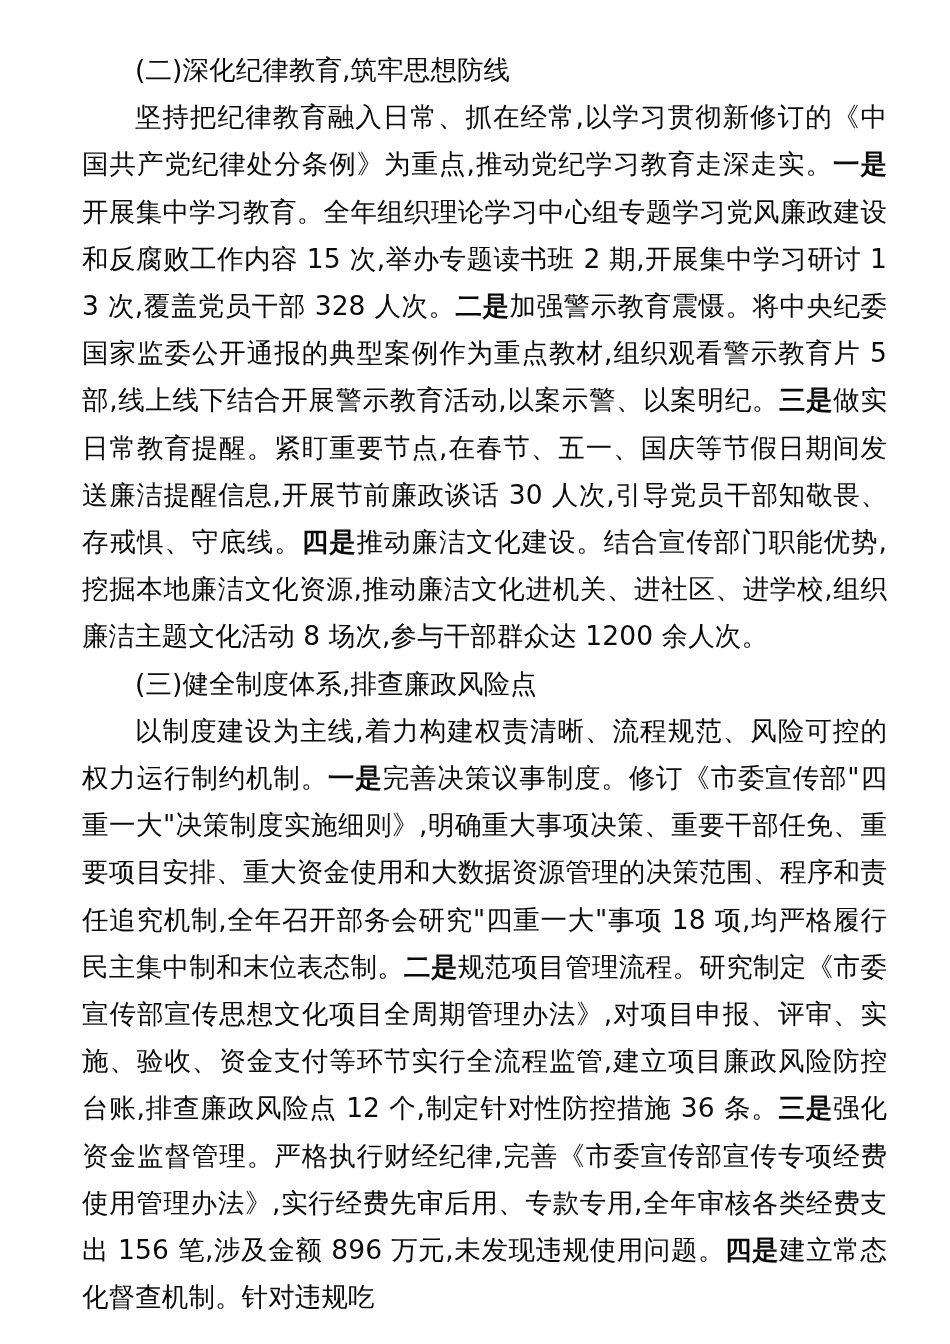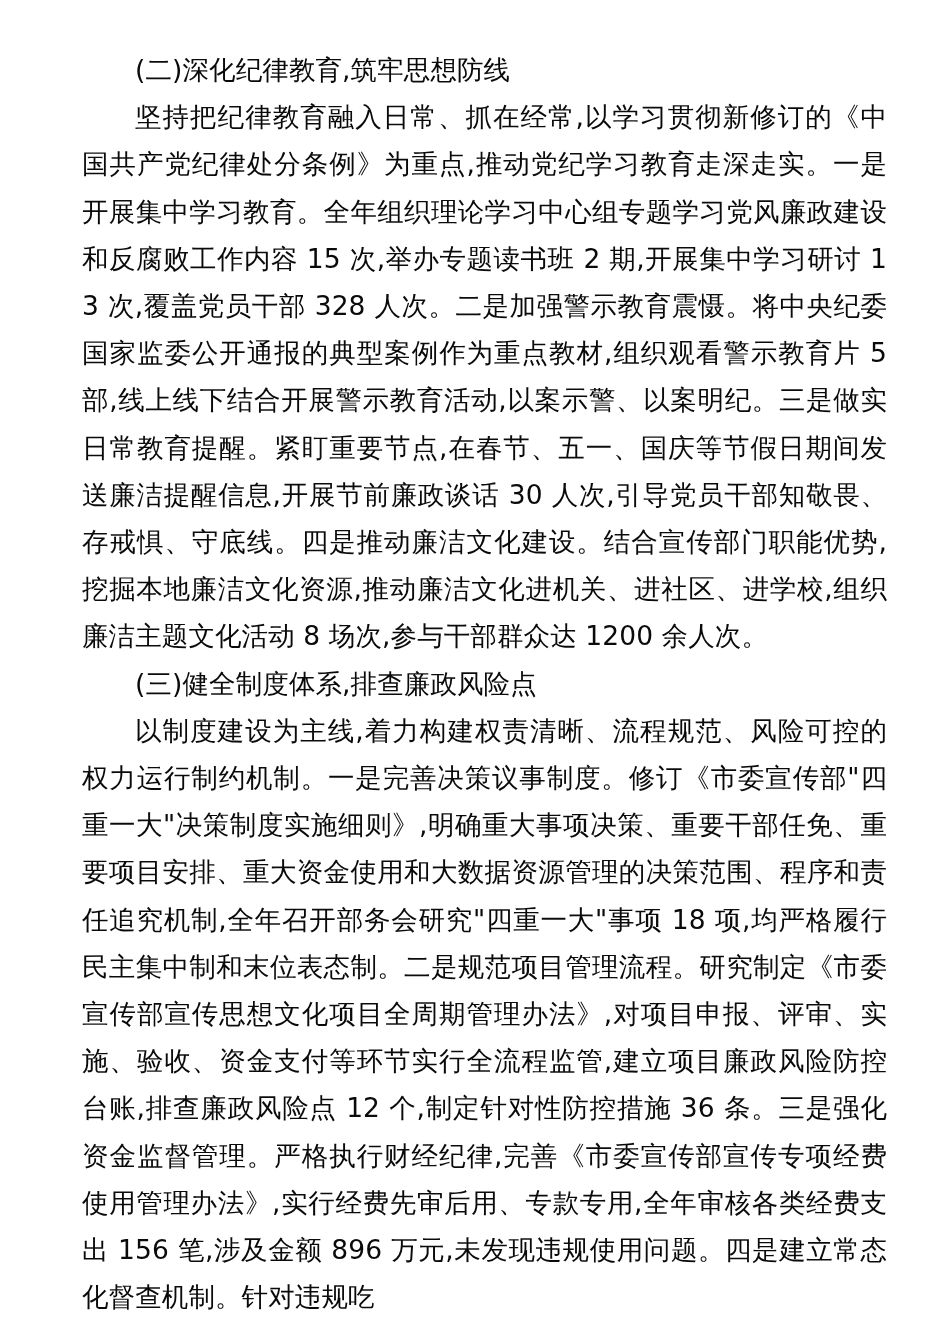--- a/index.html
+++ b/index.html
@@ -39,21 +39,21 @@
     color: #0a0a0a;
   }
   .heading-para {
     text-indent: 2em;
     text-align: left;
   }
   .body-para {
     text-indent: 2em;
   }
   .emph {
-    font-weight: 400;
+    font-weight: 700;
   }
 </style>
 </head>
 <body>
 
 <div id="page">
   <div id="doc-body">
 
     <p class="para heading-para">(二)深化纪律教育,筑牢思想防线</p>
 

